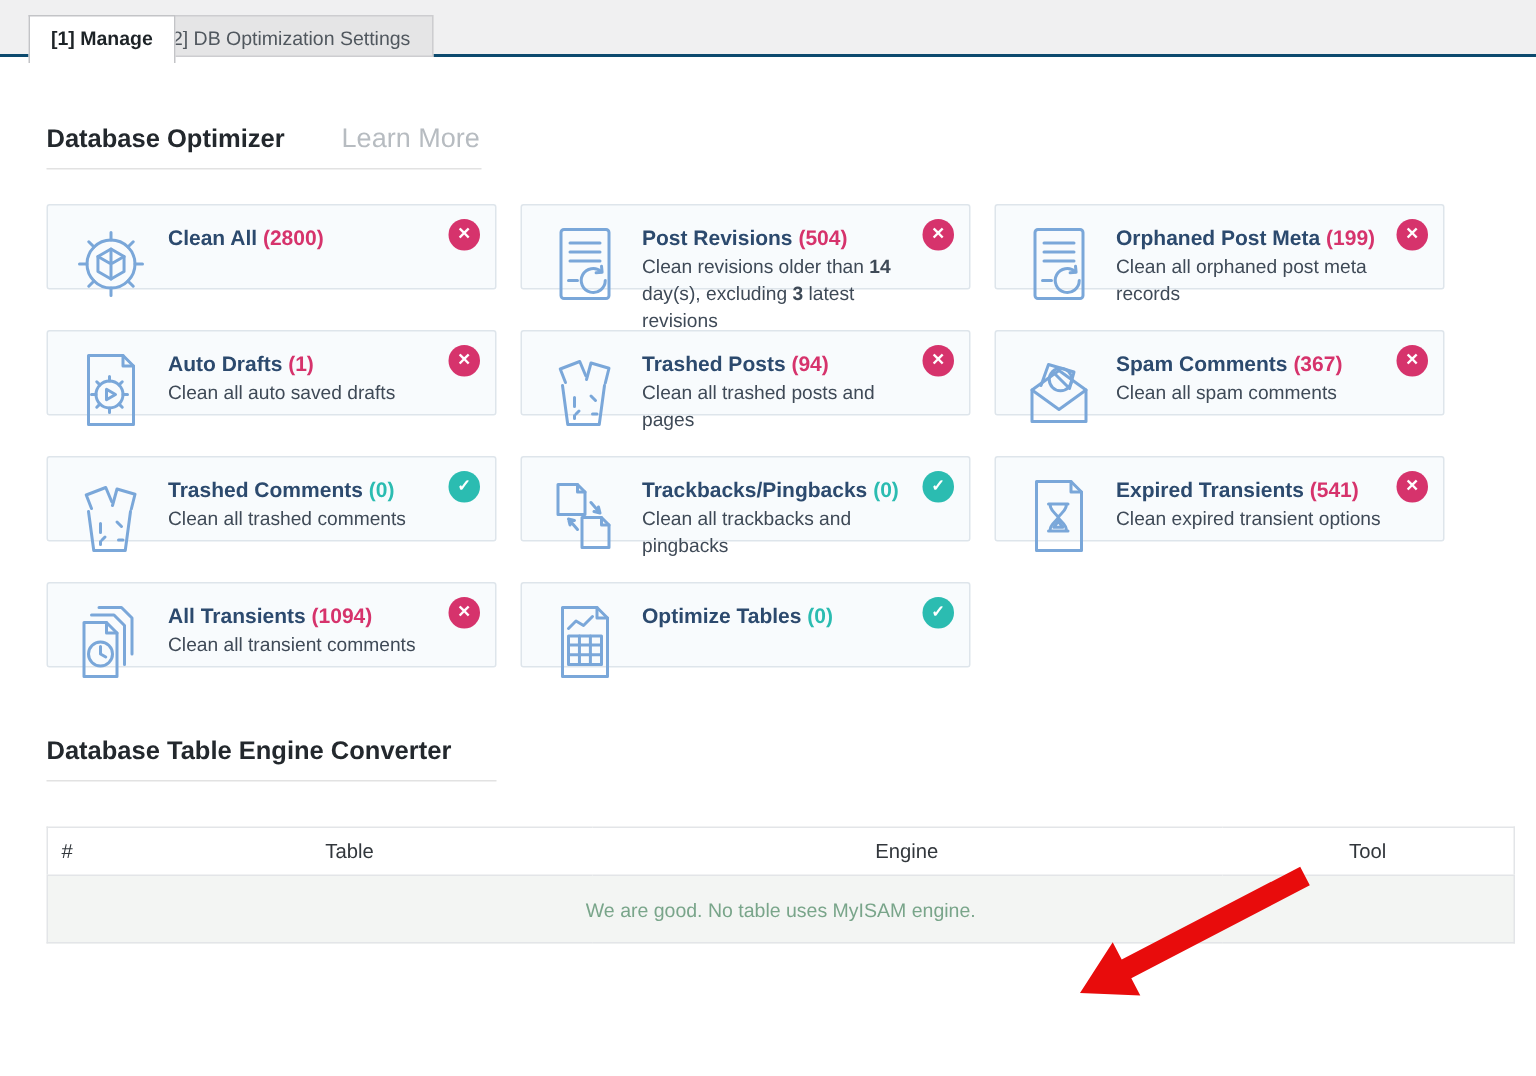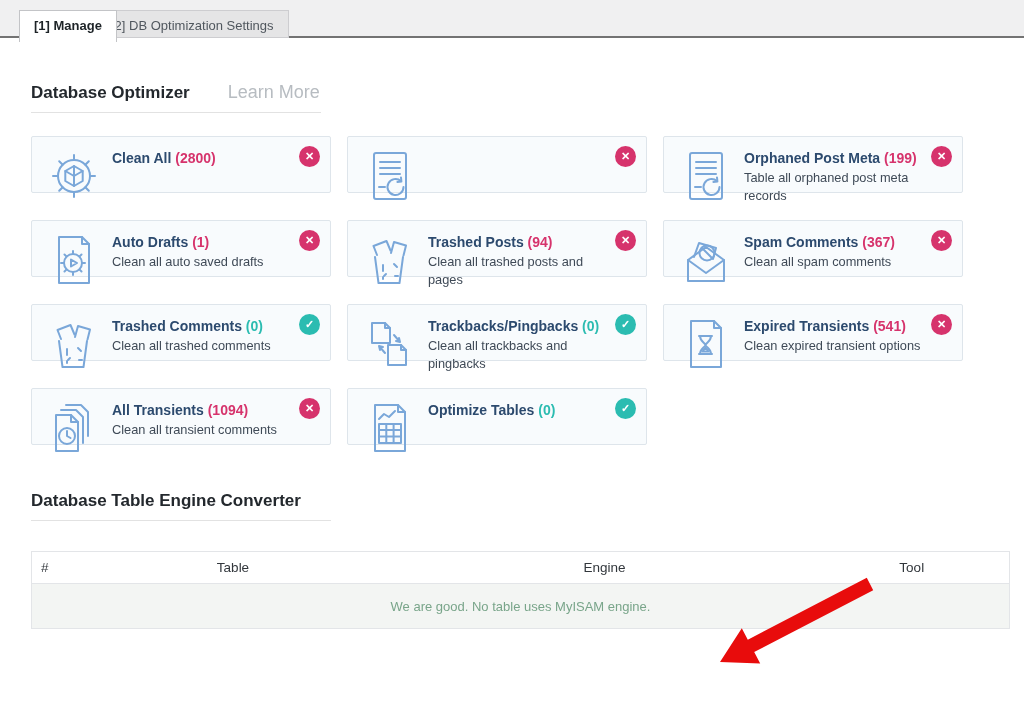--- a/index.html
+++ b/index.html
@@ -4,21 +4,21 @@
 <style>
   :root{
     --red:#d6336c; --teal:#2bbcb1; --icon:#7aa7d9; --navy:#2c4a6e;
   }
   *{margin:0;padding:0;box-sizing:border-box;}
   body{background:#fff;}
   .page{position:relative;width:1024px;height:717px;background:#fff;overflow:hidden;
         font-family:"Liberation Sans",sans-serif;}
   
   .topbar{position:absolute;top:0;left:0;right:0;height:38px;background:#f0f0f1;
-          border-bottom:2px solid #737373;}
+          border-bottom:2px solid #0c4a6e;}
   .tab{position:absolute;top:10px;font-size:13px;padding:7px 14px;cursor:pointer;white-space:nowrap;}
   .tab.active{left:19px;background:#fff;border:1px solid #c3c4c7;border-bottom:none;
               font-weight:bold;color:#1d2327;height:32px;z-index:3;}
   .tab.inactive{left:96px;background:#e5e5e6;border:1px solid #cdcdd0;color:#50575e;height:28px;}
   
   .section-head{display:flex;align-items:baseline;gap:38px;margin-left:31px;
                 border-bottom:1px solid #e2e2e2;padding-bottom:9px;}
   .section-head.first{margin-top:45px;width:290px;}
   .section-head.second{margin-top:46px;width:300px;}
   .section-head h2{font-size:17px;font-weight:700;color:#23282d;}
@@ -93,38 +93,47 @@
 
     <div class="card">
       <span class="card-icon">
         <svg viewBox="0 0 52 56">
           <rect x="10" y="5" width="32" height="46" rx="2"></rect>
           <path d="M16 14h20M16 20h20M16 26h20M15 39h6"></path>
           <path d="M39.5 39a8 8 0 1 1-2.6-5.9"></path>
           <path d="M37 29.5l0.4 4-4 .4"></path>
         </svg>
       </span>
+      <div class="card-text">
+        <div class="card-title">
+          <span>Post Revisions</span>
+          <span class="count red">(504)</span>
+        </div>
+        <div class="desc">
+          <span>Clean revisions older than </span><span class="b">14</span><span> day(s), excluding </span><span class="b">3</span><span> latest revisions</span>
+        </div>
+      </div>
       <span class="badge error">✕</span>
     </div>
 
     <div class="card">
       <span class="card-icon">
         <svg viewBox="0 0 52 56">
           <rect x="10" y="5" width="32" height="46" rx="2"></rect>
           <path d="M16 14h20M16 20h20M16 26h20M15 39h6"></path>
           <path d="M39.5 39a8 8 0 1 1-2.6-5.9"></path>
           <path d="M37 29.5l0.4 4-4 .4"></path>
         </svg>
       </span>
       <div class="card-text">
         <div class="card-title">
           <span>Orphaned Post Meta</span>
           <span class="count red">(199)</span>
         </div>
-        <div class="desc">Table all orphaned post meta records</div>
+        <div class="desc">Clean all orphaned post meta records</div>
       </div>
       <span class="badge error">✕</span>
     </div>
 
     <div class="card">
       <span class="card-icon">
         <svg viewBox="0 0 52 56">
           <path d="M11 5h23l7 7v39H11z"></path>
           <path d="M34 5v7h7"></path>
           <circle cx="25" cy="31" r="9"></circle>

